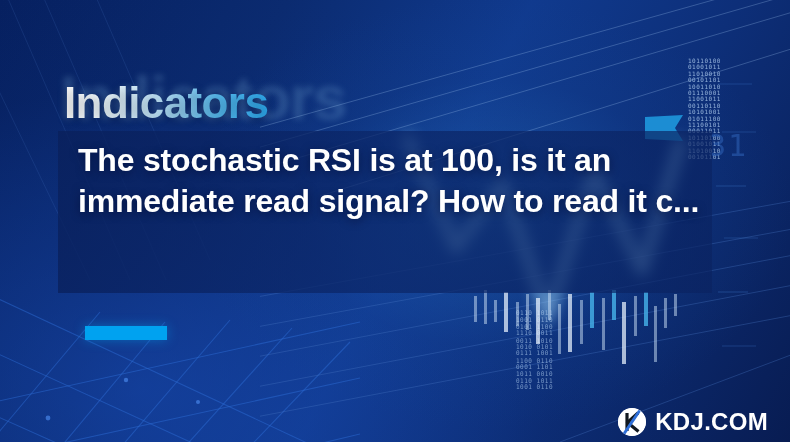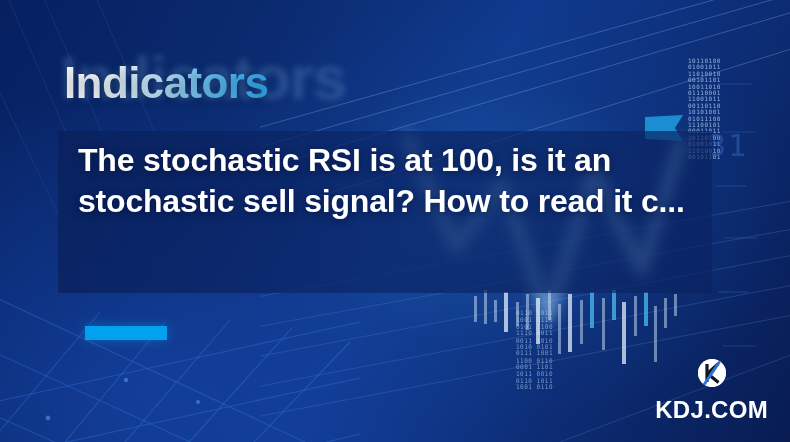--- a/index.html
+++ b/index.html
@@ -83,21 +83,21 @@
     color:#2f63b8; opacity:.55;
     letter-spacing:2px;
   }
   .hud-ticks{ position:absolute; right:18px; top:70px; width:60px; height:320px; opacity:.5; }
   .hud-ticks line{ stroke:#3a71c2; stroke-width:1.2; opacity:.7; }
 
   
   .flag{ position:absolute; left:645px; top:115px; width:40px; height:26px; opacity:.95; }
 
   
-  .title-wrap{ position:absolute; left:64px; top:58px; }
+  .title-wrap{ position:absolute; left:64px; top:78px; }
   .title-ghost{
     position:absolute; left:-4px; top:-16px;
     font-size:62px; font-weight:bold; letter-spacing:-1px;
     color:rgba(145,200,235,.22);
     filter:blur(3px);
     white-space:nowrap;
   }
   .title-main{
     position:relative;
     font-size:44px; font-weight:bold; letter-spacing:-.6px;
@@ -126,22 +126,22 @@
   
   .accent{
     position:absolute; left:85px; top:326px;
     width:82px; height:14px;
     background:#00a2f0;
     box-shadow:0 0 12px rgba(0,162,240,.45);
   }
 
   
   .logo{
-    position:absolute; right:22px; bottom:18px;
-    display:flex; align-items:center; gap:9px;flex-direction:column;
+    position:absolute; right:22px; bottom:6px;
+    display:flex; align-items:center; gap:9px;
   }
   .logo-mark{
     width:28px; height:28px; border-radius:50%;
     background:#ffffff; position:relative; overflow:hidden;
     flex:0 0 auto;
   }
   .logo-text{
     font-size:24px; font-weight:bold; color:#ffffff;
     letter-spacing:.3px;
   }
@@ -265,21 +265,21 @@
       <path d="M 0 2 L 38 0 L 30 13 L 38 26 L 0 24 Z" fill="#1e9ae0" opacity=".92"></path>
     </svg>
   </div>
 
   <div class="title-wrap">
     <div class="title-ghost">Indicators</div>
     <div class="title-main">Indicators</div>
   </div>
 
   <div class="card"></div>
-  <div class="headline">The stochastic RSI is at 100, is it an stochastic sell signal? How to read it c...</div>
+  <div class="headline">The stochastic RSI is at 100, is it an immediate read signal? How to read it c...</div>
 
   <div class="accent"></div>
 
   <div class="logo">
     <div class="logo-mark">
       <svg viewBox="0 0 28 28" width="28" height="28">
         <circle cx="14" cy="14" r="14" fill="#ffffff"></circle>
         <path d="M 9 5 L 9 23" stroke="#111820" stroke-width="3.2" fill="none"></path>
         <path d="M 20 5 L 9.5 14.5 L 20.5 23.5" stroke="#111820" stroke-width="3.2" fill="none" stroke-linejoin="round"></path>
         <path d="M 21 3.5 L 6.5 25" stroke="#2f6fd8" stroke-width="3" fill="none" stroke-linecap="round"></path>

